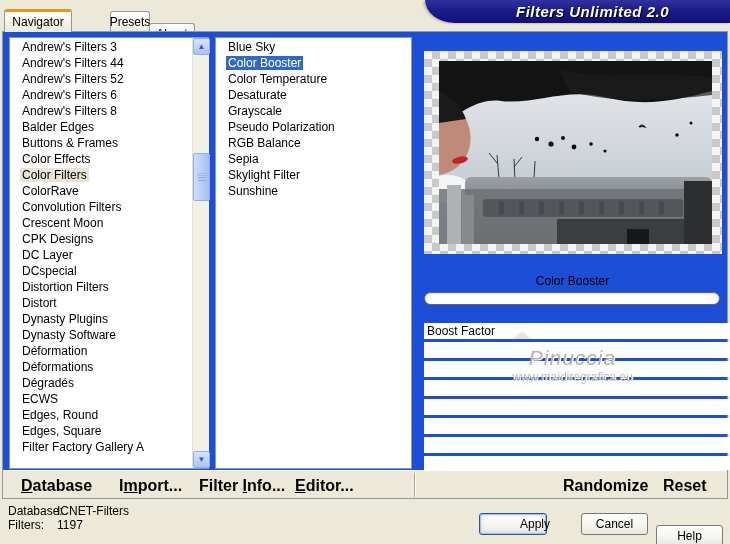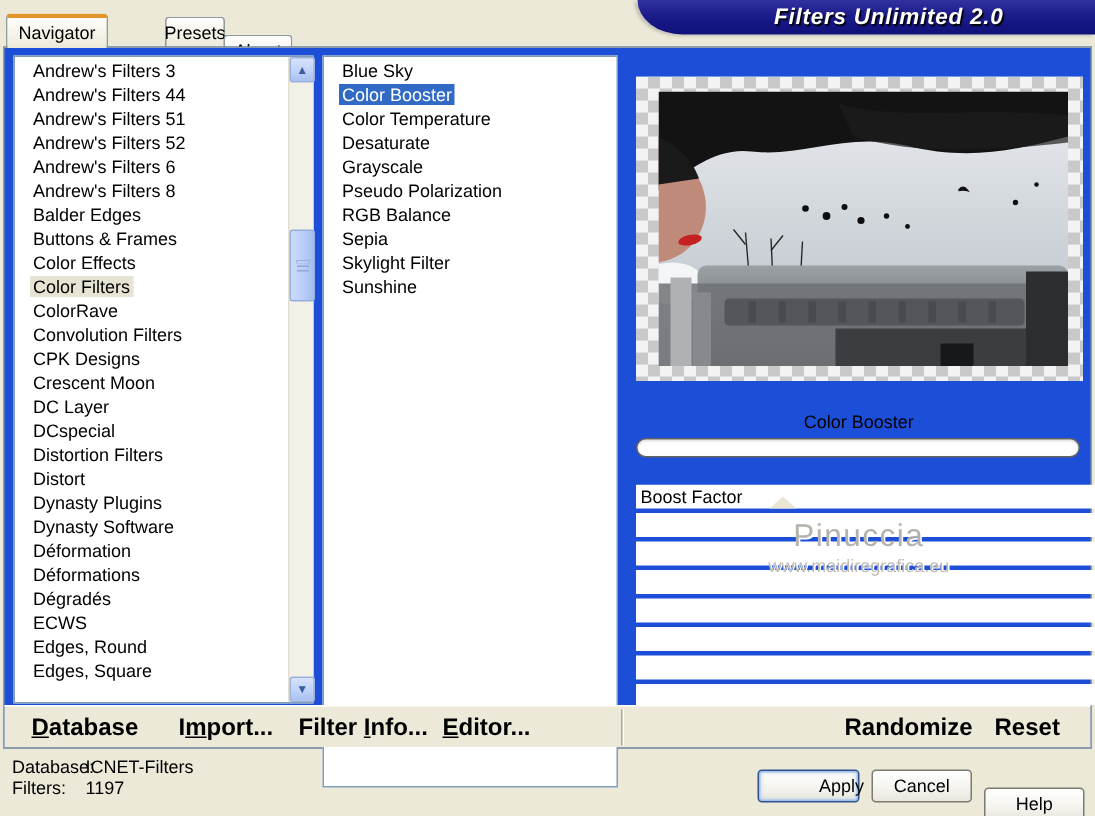--- a/index.html
+++ b/index.html
@@ -51,21 +51,21 @@
     left:2px; top:31px; width:726px; height:468px;
     border:1px solid #919b9c; background:#1d4ed8; z-index:2;
   }
 
   
   .listbox {
     background:#fff; border:1px solid #7f9db9;
     overflow:hidden;
   }
   .lb-left { left:8px;  top:36px; width:200px; height:432px; padding:1px 18px 0 2px; }
-  .lb-mid  { left:214px; top:36px; width:197px; height:488px; padding:1px 2px 16px 2px; }
+  .lb-mid  { left:214px; top:36px; width:197px; height:432px; padding:1px 2px 16px 2px; }
   .lb-item { height:16px; line-height:16px; white-space:nowrap; padding-left:8px; font-size:12px; cursor:default; }
   .lb-item span { padding:0 2px; }
   .lb-item.sel-inactive span { background:#e7e4d4; }
   .lb-item.sel-active   span { background:#316ac5; color:#fff; }
 
   
   .sb {
     left:190px; top:37px; width:17px; height:430px;
     background:#f2f1e8; border-left:1px solid #e3e0d0;
   }
@@ -111,21 +111,21 @@
     font-size:12px; line-height:16px;
   }
   .param-row .pname { position:absolute; left:3px; }
   .param-row .pval  { position:absolute; right:5px; }
   .param-marker {
     position:absolute; bottom:0; width:0; height:0;
     border-left:9px solid transparent; border-right:9px solid transparent;
     border-bottom:8px solid #eae6d6;
   }
   .watermark { left:423px; top:345px; width:297px; text-align:center; pointer-events:none; z-index:5; }
-  .wm-title { font-size:21px; color:#b5b2ac; letter-spacing:1px; text-shadow:1px 1px 0 #fff; }
+  .wm-title { font-size:21px; color:#b5b2ac; letter-spacing:1px; text-shadow:1px 1px 0 #fff;font-style:italic; }
   .wm-url   { font-size:12px; color:#c0bdb6; text-shadow:1px 1px 0 #fff; }
 
   
   .toolbar {
     left:3px; top:470px; width:724px; height:28px;
     background:#ece9d8; border-top:1px solid #ffffff;
   }
   .toolbar .divider { position:absolute; left:411px; top:2px; height:24px; width:2px;
     border-left:1px solid #aca899; border-right:1px solid #ffffff; }
   .tb-btn {
@@ -140,21 +140,21 @@
     top:513px; height:22px;
     background:linear-gradient(180deg,#ffffff,#f4f3ee 60%,#e8e6dd);
     border:1px solid #7b7b6f; border-radius:3px;
     display:flex; align-items:center; justify-content:center;
     font-size:12px; cursor:default;
   }
   .xp-btn.default {
     border:1px solid #30548f;
     box-shadow:inset 0 0 0 1px #a8c0e8, inset 0 0 3px 1px #bcd2f0;
   }
-  .btn-apply  { left:505px; width:68px;padding-left:44px; }
+  .btn-apply  { left:479px; width:68px;padding-left:44px; }
   .btn-cancel { left:581px; width:67px; }
   .btn-help   { left:656px; width:67px;margin-top:12px; }
 </style>
 </head>
 <body>
 
 <div class="abs banner">
   <span>Filters Unlimited 2.0</span>
 </div>
 
@@ -166,44 +166,44 @@
 </div>
 <div class="abs tab tab-about">
   <span>About</span>
 </div>
 
 <div class="abs tabpage">
 
   <div class="abs listbox lb-left" style="left:6px; top:5px;" id="cat-list">
       <div class="lb-item"><span>Andrew's Filters 3</span></div>
       <div class="lb-item"><span>Andrew's Filters 44</span></div>
-      <div class="lb-item"><span>Andrew's Filters 51</span></div>
       <div class="lb-item"><span>Andrew's Filters 52</span></div>
       <div class="lb-item"><span>Andrew's Filters 6</span></div>
       <div class="lb-item"><span>Andrew's Filters 8</span></div>
       <div class="lb-item"><span>Balder Edges</span></div>
       <div class="lb-item"><span>Buttons &amp; Frames</span></div>
       <div class="lb-item"><span>Color Effects</span></div>
       <div class="lb-item sel-inactive"><span>Color Filters</span></div>
       <div class="lb-item"><span>ColorRave</span></div>
       <div class="lb-item"><span>Convolution Filters</span></div>
+      <div class="lb-item"><span>Crescent Moon</span></div>
       <div class="lb-item"><span>CPK Designs</span></div>
-      <div class="lb-item"><span>Crescent Moon</span></div>
       <div class="lb-item"><span>DC Layer</span></div>
       <div class="lb-item"><span>DCspecial</span></div>
       <div class="lb-item"><span>Distortion Filters</span></div>
       <div class="lb-item"><span>Distort</span></div>
       <div class="lb-item"><span>Dynasty Plugins</span></div>
       <div class="lb-item"><span>Dynasty Software</span></div>
       <div class="lb-item"><span>Déformation</span></div>
       <div class="lb-item"><span>Déformations</span></div>
       <div class="lb-item"><span>Dégradés</span></div>
       <div class="lb-item"><span>ECWS</span></div>
       <div class="lb-item"><span>Edges, Round</span></div>
       <div class="lb-item"><span>Edges, Square</span></div>
+      <div class="lb-item"><span>Filter Factory Gallery A</span></div>
     </div>
 
   <div class="abs sb" style="left:189px; top:6px;">
     <div class="sb-btn sb-up">▲</div>
     <div class="sb-thumb"></div>
     <div class="sb-btn sb-down">▼</div>
   </div>
 
   <div class="abs listbox lb-mid" style="left:212px; top:5px;" id="flt-list">
       <div class="lb-item"><span>Blue Sky</span></div>

